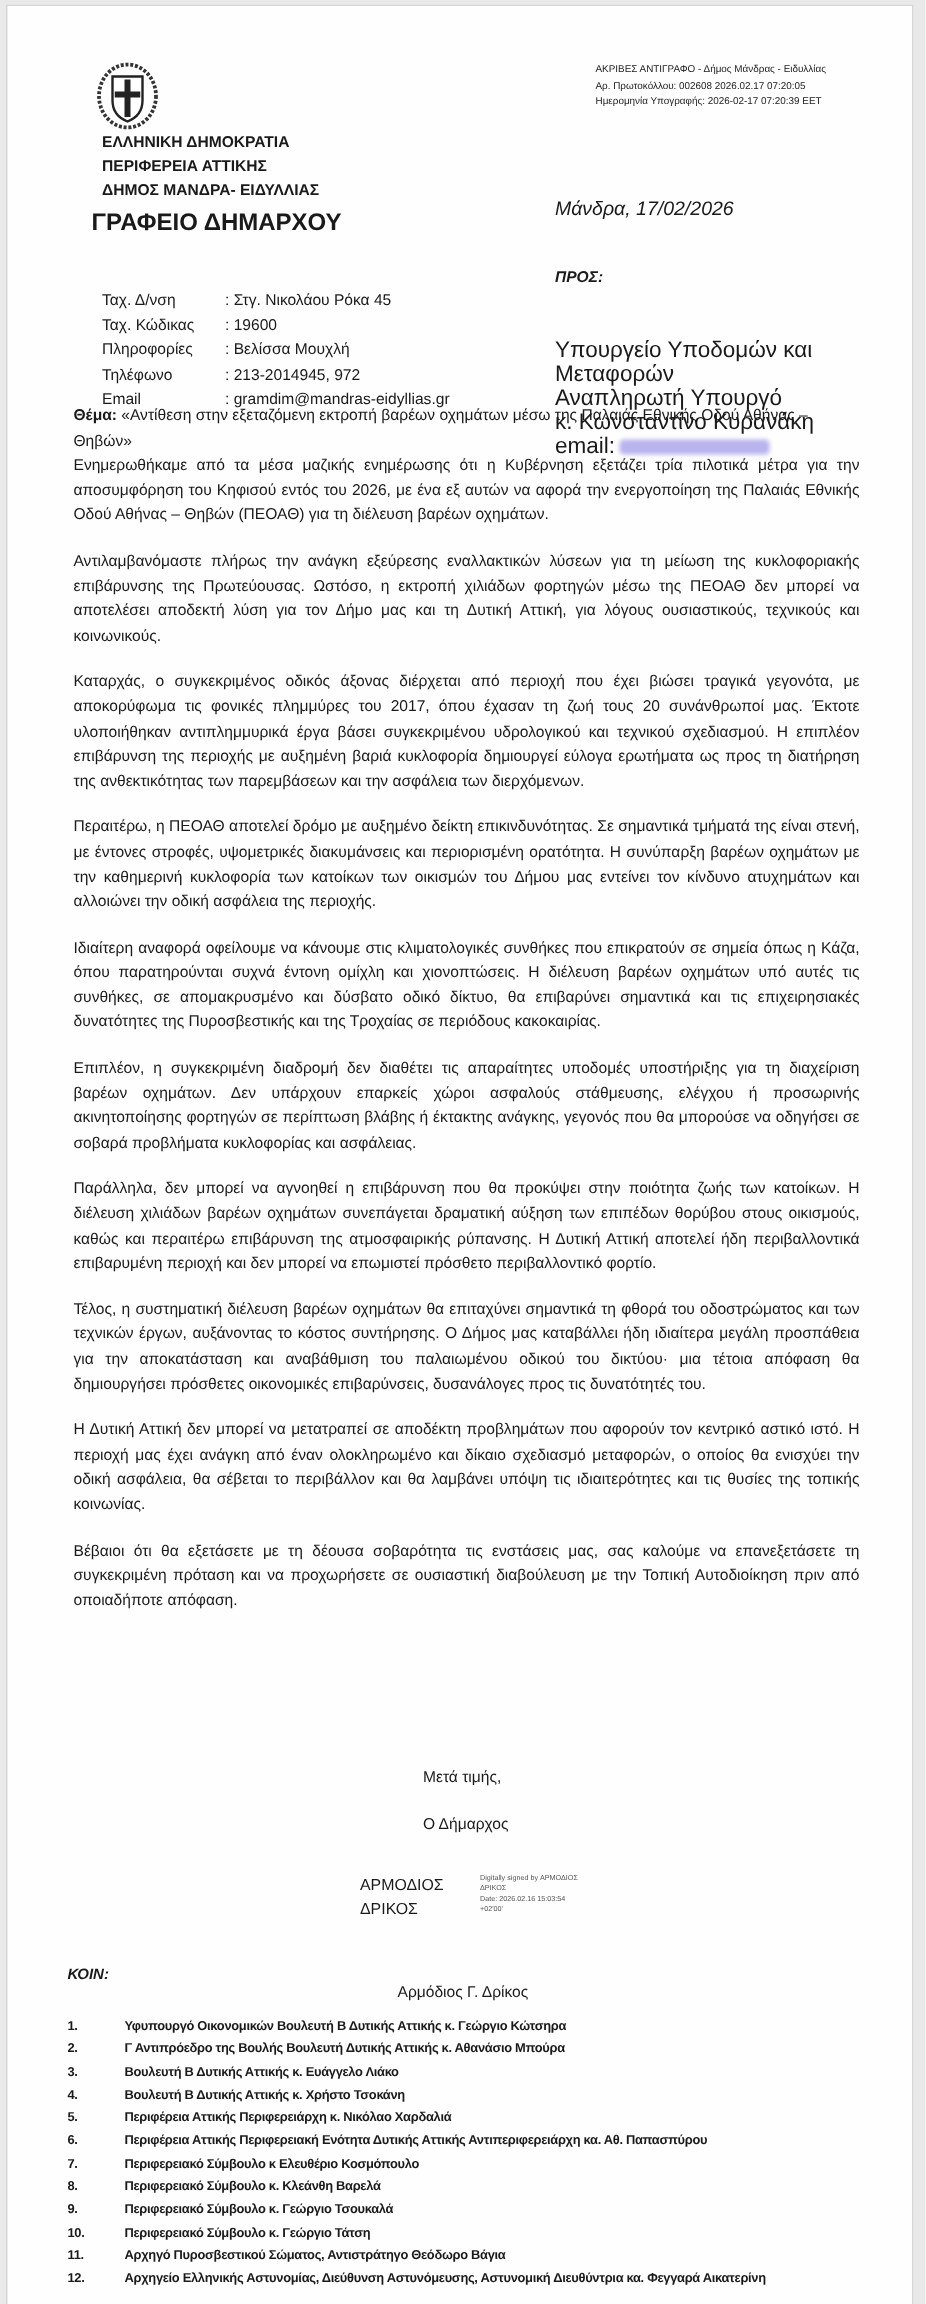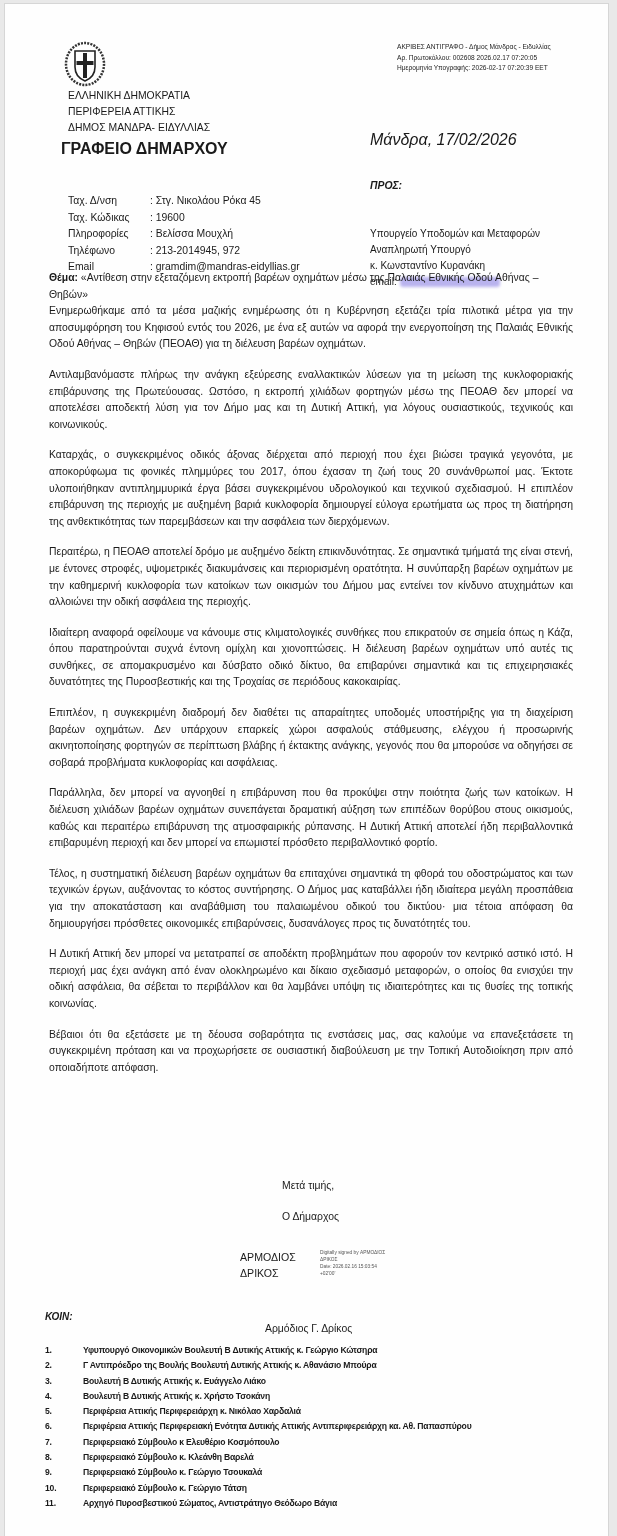--- a/index.html
+++ b/index.html
@@ -6,29 +6,29 @@
   body {
     width:617px; height:1536px; background:#e9e9e9; position:relative; overflow:hidden;
     font-family: "Liberation Sans", sans-serif; color:#1a1a1a;
   }
   .page {
     position:absolute; left:4px; top:3px; width:603px; height:1533px;
     background:#fefefe; border:1px solid #d6d6d6;
   }
   .abs { position:absolute; }
   .emblem { left:64px; top:41px; width:42px; height:46px; }
-  .hdr-org { left:68px; top:88px; font-size:10.4px; font-weight:normal; line-height:16px; }
+  .hdr-org { left:68px; top:88px; font-size:10.4px; font-weight:bold; line-height:16px; }
   .stamp { left:397px; top:42px; font-size:6.6px; line-height:10.5px; color:#222; }
   .office { left:61px; top:140px; font-size:16px; font-weight:bold; }
   .contact { left:68px; top:165px; font-size:10.4px; line-height:16.5px;margin-top:28px; }
   .contact .row { display:flex; }
   .contact .lbl { width:82px; }
-  .date { left:370px; top:131px; font-size:16px; font-style:italic; }
+  .date { left:370px; top:131px; font-size:13px; font-style:italic; }
   .pros { left:370px; top:180px; font-size:10.4px; font-weight:bold; font-style:italic;text-align:center; }
-  .recipient { left:370px; top:226px; font-size:10px; line-height:16px; }
+  .recipient { left:370px; top:226px; font-size:15px; line-height:16px; }
   .blur { display:inline-block; width:100px; height:10px; background:#b9b3ee; filter:blur(1.5px); vertical-align:middle; margin-left:3px; border-radius:3px;}
   .body-wrap { left:49px; top:270px; width:524px; font-size:10.4px; line-height:16.6px; }
   .subject b { font-weight:bold; }
   .salutation { font-weight:bold; font-style:italic; margin:14px 0 14px 0; }
   .para { text-align:justify; margin:0 0 14px 0; }
   .closing { left:0; width:617px; top:1180px; text-align:center; font-size:10.4px; }
   .closing .l1 { position:absolute; left:282px; top:0; }
   .closing .l2 { position:absolute; left:282px; top:31px; }
   .sig-name { left:240px; top:1249px; font-size:10.6px; line-height:16px; }
   .sig-dig { left:320px; top:1249px; font-size:4.8px; line-height:7px; color:#555; }
@@ -168,13 +168,17 @@
       <span>Περιφερειακό Σύμβουλο κ. Γεώργιο Τσουκαλά</span>
     </div>
   <div class="row">
       <span class="num">10.</span>
       <span>Περιφερειακό Σύμβουλο κ. Γεώργιο Τάτση</span>
     </div>
   <div class="row">
       <span class="num">11.</span>
       <span>Αρχηγό Πυροσβεστικού Σώματος, Αντιστράτηγο Θεόδωρο Βάγια</span>
     </div>
+  <div class="row">
+      <span class="num">12.</span>
+      <span>Αρχηγείο Ελληνικής Αστυνομίας, Διεύθυνση Αστυνόμευσης, Αστυνομική Διευθύντρια κα. Φεγγαρά Αικατερίνη</span>
+    </div>
 </div>
 
 </body></html>

